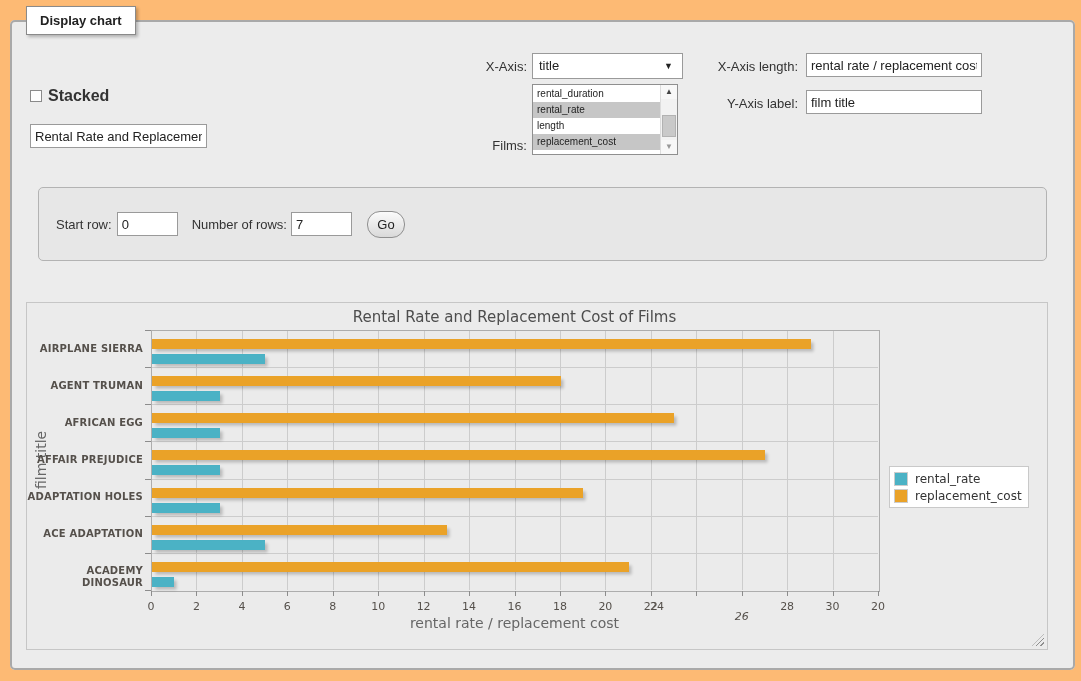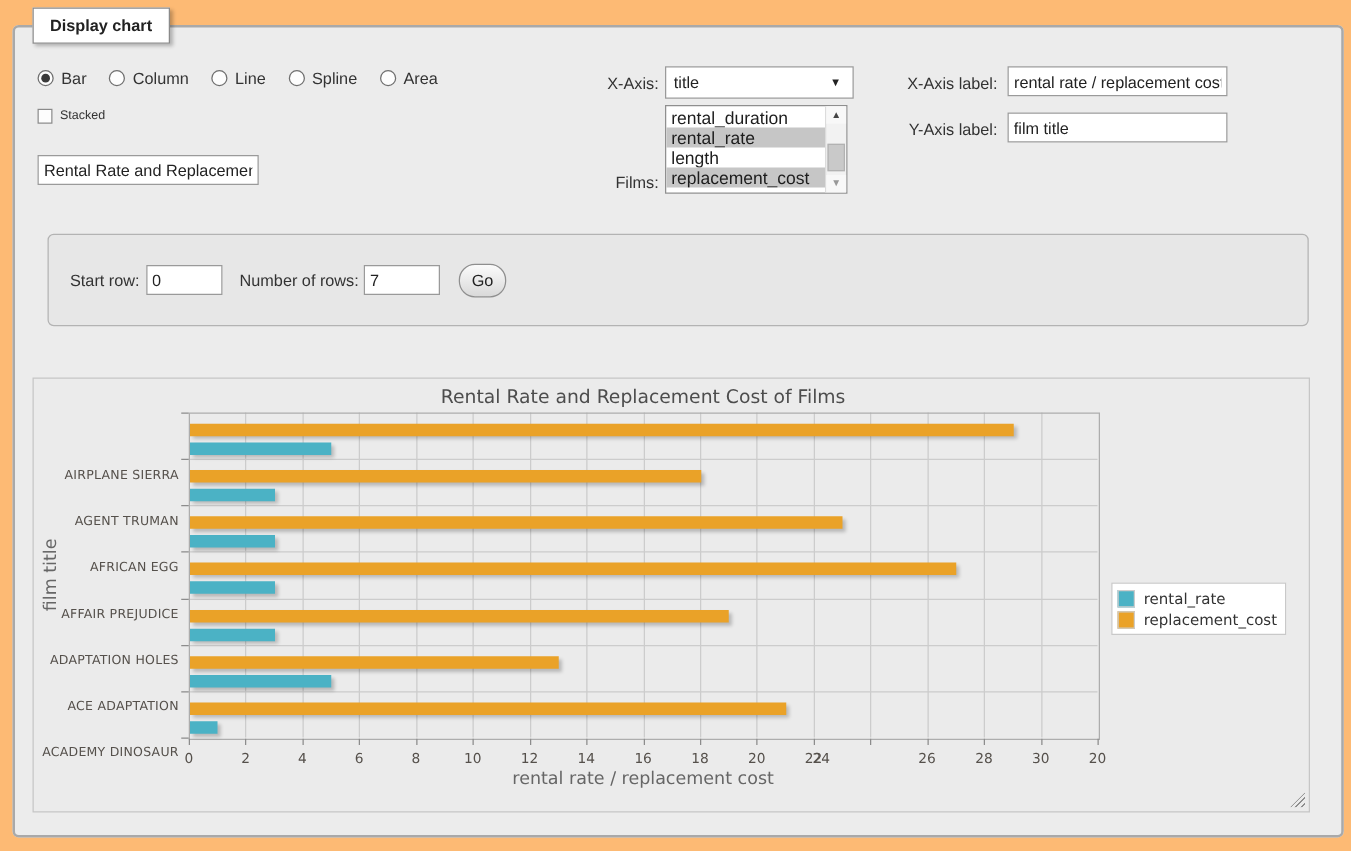--- a/index.html
+++ b/index.html
@@ -18,39 +18,39 @@
   .lbl{position:absolute;font-size:13px;color:#333;line-height:16px;}
   .ralign{text-align:right;}
 
   
   .radio-group{position:absolute;left:30px;top:55px;display:flex;gap:18px;align-items:center;}
   .radio-item{display:flex;align-items:center;gap:6px;font-size:13px;cursor:default;}
   .radio{width:13px;height:13px;border-radius:50%;border:1px solid #6f6f6f;
          background:#fdfdfd;position:relative;box-sizing:border-box;}
   .radio.checked::after{content:"";position:absolute;left:2px;top:2px;right:2px;bottom:2px;
          border-radius:50%;background:#3a3a3a;}
-  .check-row{position:absolute;left:30px;top:87px;display:flex;gap:6px;font-size:10px;}
+  .check-row{position:absolute;left:30px;top:87px;display:flex;align-items:center;gap:6px;font-size:16px;font-weight:bold;}
   .checkbox{width:12px;height:12px;border:1px solid #8a8a8a;background:#fdfdfd;box-sizing:border-box;}
 
   
   .tinput{position:absolute;box-sizing:border-box;border:1px solid #9a9a9a;background:#fff;
           font-family:"Liberation Sans",sans-serif;font-size:13px;color:#222;
           padding:2px 4px;height:24px;}
 
   
   .selectbox{position:absolute;left:532px;top:53px;width:151px;height:26px;
           box-sizing:border-box;border:1px solid #9a9a9a;background:#fff;
           font-size:13px;line-height:24px;padding-left:6px;color:#222;}
   .selectbox .arrow{position:absolute;right:9px;top:0;font-size:9px;color:#222;line-height:24px;}
 
   
   .listbox{position:absolute;left:532px;top:84px;width:146px;height:71px;
           box-sizing:border-box;border:1px solid #8f8f8f;background:#fff;overflow:hidden;}
   .listbox .opts{position:absolute;left:0;top:1px;right:17px;}
-  .listbox .opt{height:16px;line-height:16px;font-size:14px;padding-left:4px;
+  .listbox .opt{height:16px;line-height:16px;font-size:10px;padding-left:4px;
           white-space:nowrap;overflow:hidden;color:#1d1d1d;}
   .listbox .opt.selected{background:#c6c6c6;}
   .sb{position:absolute;top:0;right:0;bottom:0;width:16px;background:#f2f2f2;
           border-left:1px solid #dcdcdc;}
   .sb-btn{position:absolute;left:0;right:0;height:14px;text-align:center;
           font-size:8px;line-height:14px;background:#f8f8f8;color:#444;}
   .sb-btn.down{bottom:0;color:#999;}
   .sb-thumb{position:absolute;left:1px;right:1px;top:30px;height:22px;
           background:#c9c9c9;border:1px solid #b2b2b2;box-sizing:border-box;}
 
@@ -70,21 +70,21 @@
           box-sizing:border-box;border:1px solid #c6c6c6;background:#ebebeb;}
   .chart-canvas{position:absolute;left:0;top:0;right:0;bottom:0;
           font-family:"DejaVu Sans",sans-serif;}
   .chart-title{position:absolute;left:124px;top:5px;width:727px;text-align:center;
           font-size:15px;color:#4d4d4d;}
   .plot-border{position:absolute;border:1px solid #adadad;}
   .gridline{position:absolute;background:#cccccc;}
   .tickmark{position:absolute;background:#8c8c8c;}
   .bar{position:absolute;box-shadow:2.5px 2.5px 3px rgba(0,0,0,0.22);}
   .cat-label{position:absolute;left:0;width:116px;text-align:right;font-size:10px;
-          font-weight:normal;color:#55504b;line-height:12px;letter-spacing:0.2px;margin-top:32px;}
+          font-weight:bold;color:#55504b;line-height:12px;letter-spacing:0.2px;}
   .xtick-label{position:absolute;width:40px;text-align:center;font-size:11px;color:#55504b;}
   .xaxis-title{position:absolute;left:124px;top:312px;width:727px;text-align:center;
           font-size:14px;color:#666;}
   .yaxis-title{position:absolute;left:6px;top:27px;height:260px;width:18px;
           writing-mode:vertical-rl;transform:rotate(180deg);text-align:center;
           font-size:14px;color:#666;}
   .chart-legend{position:absolute;left:862px;top:163px;background:#ffffff;
           border:1px solid #c9c9c9;padding:3px 6px 3px 4px;}
   .legend-row{display:flex;align-items:center;height:17px;}
   .legend-swatch{width:14px;height:14px;border:1px solid #cccccc;margin-right:7px;box-sizing:border-box;}
@@ -94,42 +94,20 @@
           -webkit-clip-path:polygon(100% 0,100% 100%,0 100%);
           clip-path:polygon(100% 0,100% 100%,0 100%);}
 </style>
 </head>
 <body>
 
 <div class="page">
   <fieldset class="panel"></fieldset>
   <div class="panel-legend">Display chart</div>
 
-  <div class="radio-group" id="chart-type-radios">
-      <div class="radio-item">
-        <span class="radio checked"></span>
-        <span>Bar</span>
-      </div>
-      <div class="radio-item">
-        <span class="radio"></span>
-        <span>Column</span>
-      </div>
-      <div class="radio-item">
-        <span class="radio"></span>
-        <span>Line</span>
-      </div>
-      <div class="radio-item">
-        <span class="radio"></span>
-        <span>Spline</span>
-      </div>
-      <div class="radio-item">
-        <span class="radio"></span>
-        <span>Area</span>
-      </div>
-    </div>
 
   <div class="check-row">
     <span class="checkbox" id="stacked-box"></span>
     <span>Stacked</span>
   </div>
 
   <input class="tinput" style="left: 30px; top: 124px; width: 177px;" value="Rental Rate and Replacement Cost of Films">
 
   <div class="lbl ralign" style="left:440px;top:59px;width:87px;">X-Axis:</div>
   <div class="selectbox">
@@ -145,21 +123,21 @@
         <div class="opt">length</div>
         <div class="opt selected" style="background: rgb(198, 198, 198);">replacement_cost</div>
       </div>
     <div class="sb">
       <div class="sb-btn up">▲</div>
       <div class="sb-thumb"></div>
       <div class="sb-btn down">▼</div>
     </div>
   </div>
 
-  <div class="lbl ralign" style="left:700px;top:59px;width:98px;">X-Axis label:</div>
+  <div class="lbl ralign" style="left:700px;top:59px;width:98px;">X-Axis length:</div>
   <input class="tinput" style="left: 806px; top: 53px; width: 176px;" value="rental rate / replacement cost">
   <div class="lbl ralign" style="left:700px;top:96px;width:98px;">Y-Axis label:</div>
   <input class="tinput" style="left: 806px; top: 90px; width: 176px;" value="film title">
 
   <div class="rows-panel">
     <span class="flbl">Start row:</span>
     <input class="tinput ml5" value="0" style="">
     <span class="flbl ml14">Number of rows:</span>
     <input class="tinput ml4" value="7" style="">
     <button class="go-btn">Go</button>
@@ -251,21 +229,21 @@
         <div class="xtick-label" style="left: 467.5px; top: 297px;">16</div>
         <div class="tickmark" style="left: 532.938px; top: 288px; width: 1px; height: 5px;"></div>
         <div class="xtick-label" style="left: 512.938px; top: 297px;">18</div>
         <div class="tickmark" style="left: 578.375px; top: 288px; width: 1px; height: 5px;"></div>
         <div class="xtick-label" style="left: 558.375px; top: 297px;">20</div>
         <div class="tickmark" style="left: 623.812px; top: 288px; width: 1px; height: 5px;"></div>
         <div class="xtick-label" style="left: 603.812px; top: 297px;">22</div>
         <div class="tickmark" style="left: 669.25px; top: 288px; width: 1px; height: 5px;"></div>
         <div class="xtick-label" style="left: 610px; top: 297px;">24</div>
         <div class="tickmark" style="left: 714.688px; top: 288px; width: 1px; height: 5px;"></div>
-        <div class="xtick-label" style="left: 694.688px; top: 297px;">26</div>
+        <div class="xtick-label" style="left: 694.688px; top: 307px; font-style: italic;">26</div>
         <div class="tickmark" style="left: 760.125px; top: 288px; width: 1px; height: 5px;"></div>
         <div class="xtick-label" style="left: 740.125px; top: 297px;">28</div>
         <div class="tickmark" style="left: 805.562px; top: 288px; width: 1px; height: 5px;"></div>
         <div class="xtick-label" style="left: 785.562px; top: 297px;">30</div>
         <div class="tickmark" style="left: 851px; top: 288px; width: 1px; height: 5px;"></div>
         <div class="xtick-label" style="left: 831px; top: 297px;">20</div>
       </div>
     <div class="resize-handle"></div>
   </div>
 </div>

